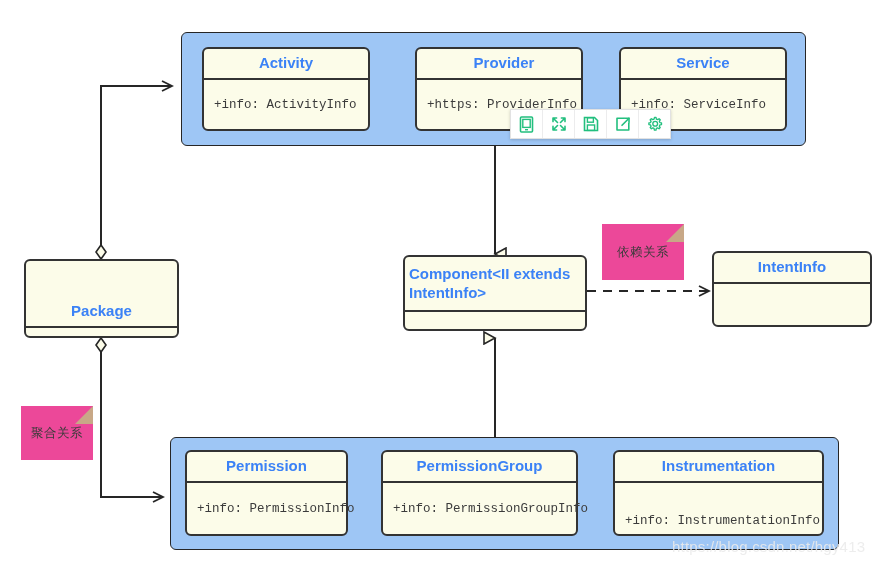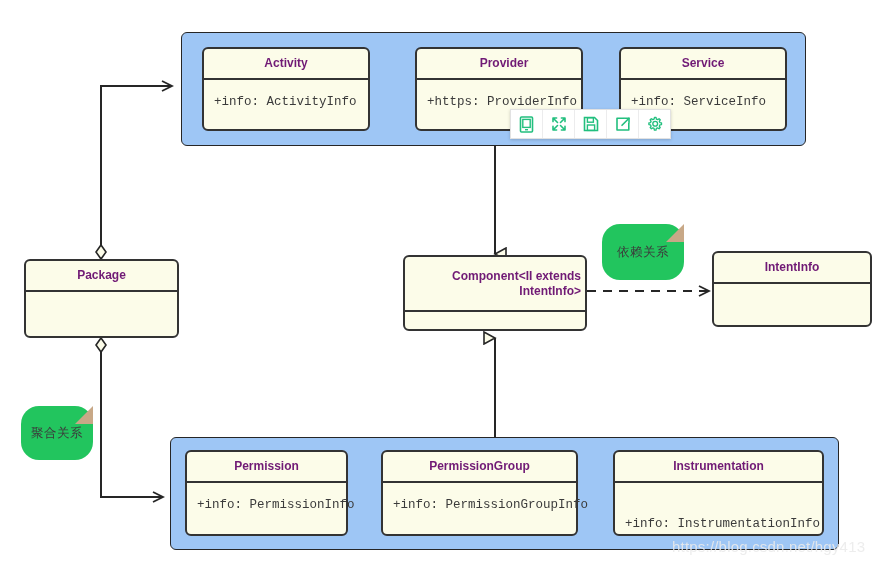--- a/index.html
+++ b/index.html
@@ -43,55 +43,54 @@
     background: #FCFCE9;
     border: 2px solid #333333;
     border-radius: 6px;
     box-sizing: border-box;
     display: flex;
     flex-direction: column;
   }
   .uml-title {
     font-family: "Liberation Sans", sans-serif;
     font-weight: bold;
-    font-size: 12px;
-    color: #701a75;
-    text-align: right;
+    font-size: 15px;
+    color: #3b82f6;
+    text-align: left;
     display: flex;
     align-items: center;
     justify-content: center;
     box-sizing: border-box;
     padding: 2px 4px;
     line-height: 1.25;
     flex: 0 0 auto;
     border-bottom: 2px solid #333333;
   }
   .uml-body {
     flex: 1 1 auto;
     box-sizing: border-box;
     display: flex;
-    padding: 0 10px;
-    margin-top: 15px;
+    align-items: center;
+    padding: 12px 10px;
   }
   .uml-attr {
     font-family: "Liberation Mono", monospace;
     font-size: 12.5px;
     color: #3b3b3b;
     white-space: nowrap;
   }
 
   
   .note {
     position: absolute;
-    background: #22c55e;
+    background: #ec4899;
     box-sizing: border-box;
     display: flex;
     align-items: center;
     justify-content: center;
-    border-radius: 18px;
   }
   .note-text {
     font-family: "DejaVu Sans", sans-serif;
     font-size: 12.5px;
     color: #3b3b3b;
     letter-spacing: 0.5px;
   }
   .note-fold {
     position: absolute;
     right: 0;
@@ -199,21 +198,21 @@
   </div>
 
   <div class="uml-class" style="left:619px; top:47px; width:168px; height:84px;">
     <div class="uml-title" style="height:31px;">Service</div>
     <div class="uml-body">
       <span class="uml-attr">+info: ServiceInfo</span>
     </div>
   </div>
 
   <div class="uml-class" style="left:24px; top:259px; width:155px; height:79px;">
-    <div class="uml-title" style="height:31px;">Package</div>
+    <div class="uml-title" style="height:31px;margin-top:36px;">Package</div>
     <div class="uml-body">
       <span class="uml-attr"></span>
     </div>
   </div>
 
   <div class="uml-class" style="left:403px; top:255px; width:184px; height:76px;">
     <div class="uml-title" style="height:55px;">Component&lt;II extends IntentInfo&gt;</div>
     <div class="uml-body">
       <span class="uml-attr"></span>
     </div>

